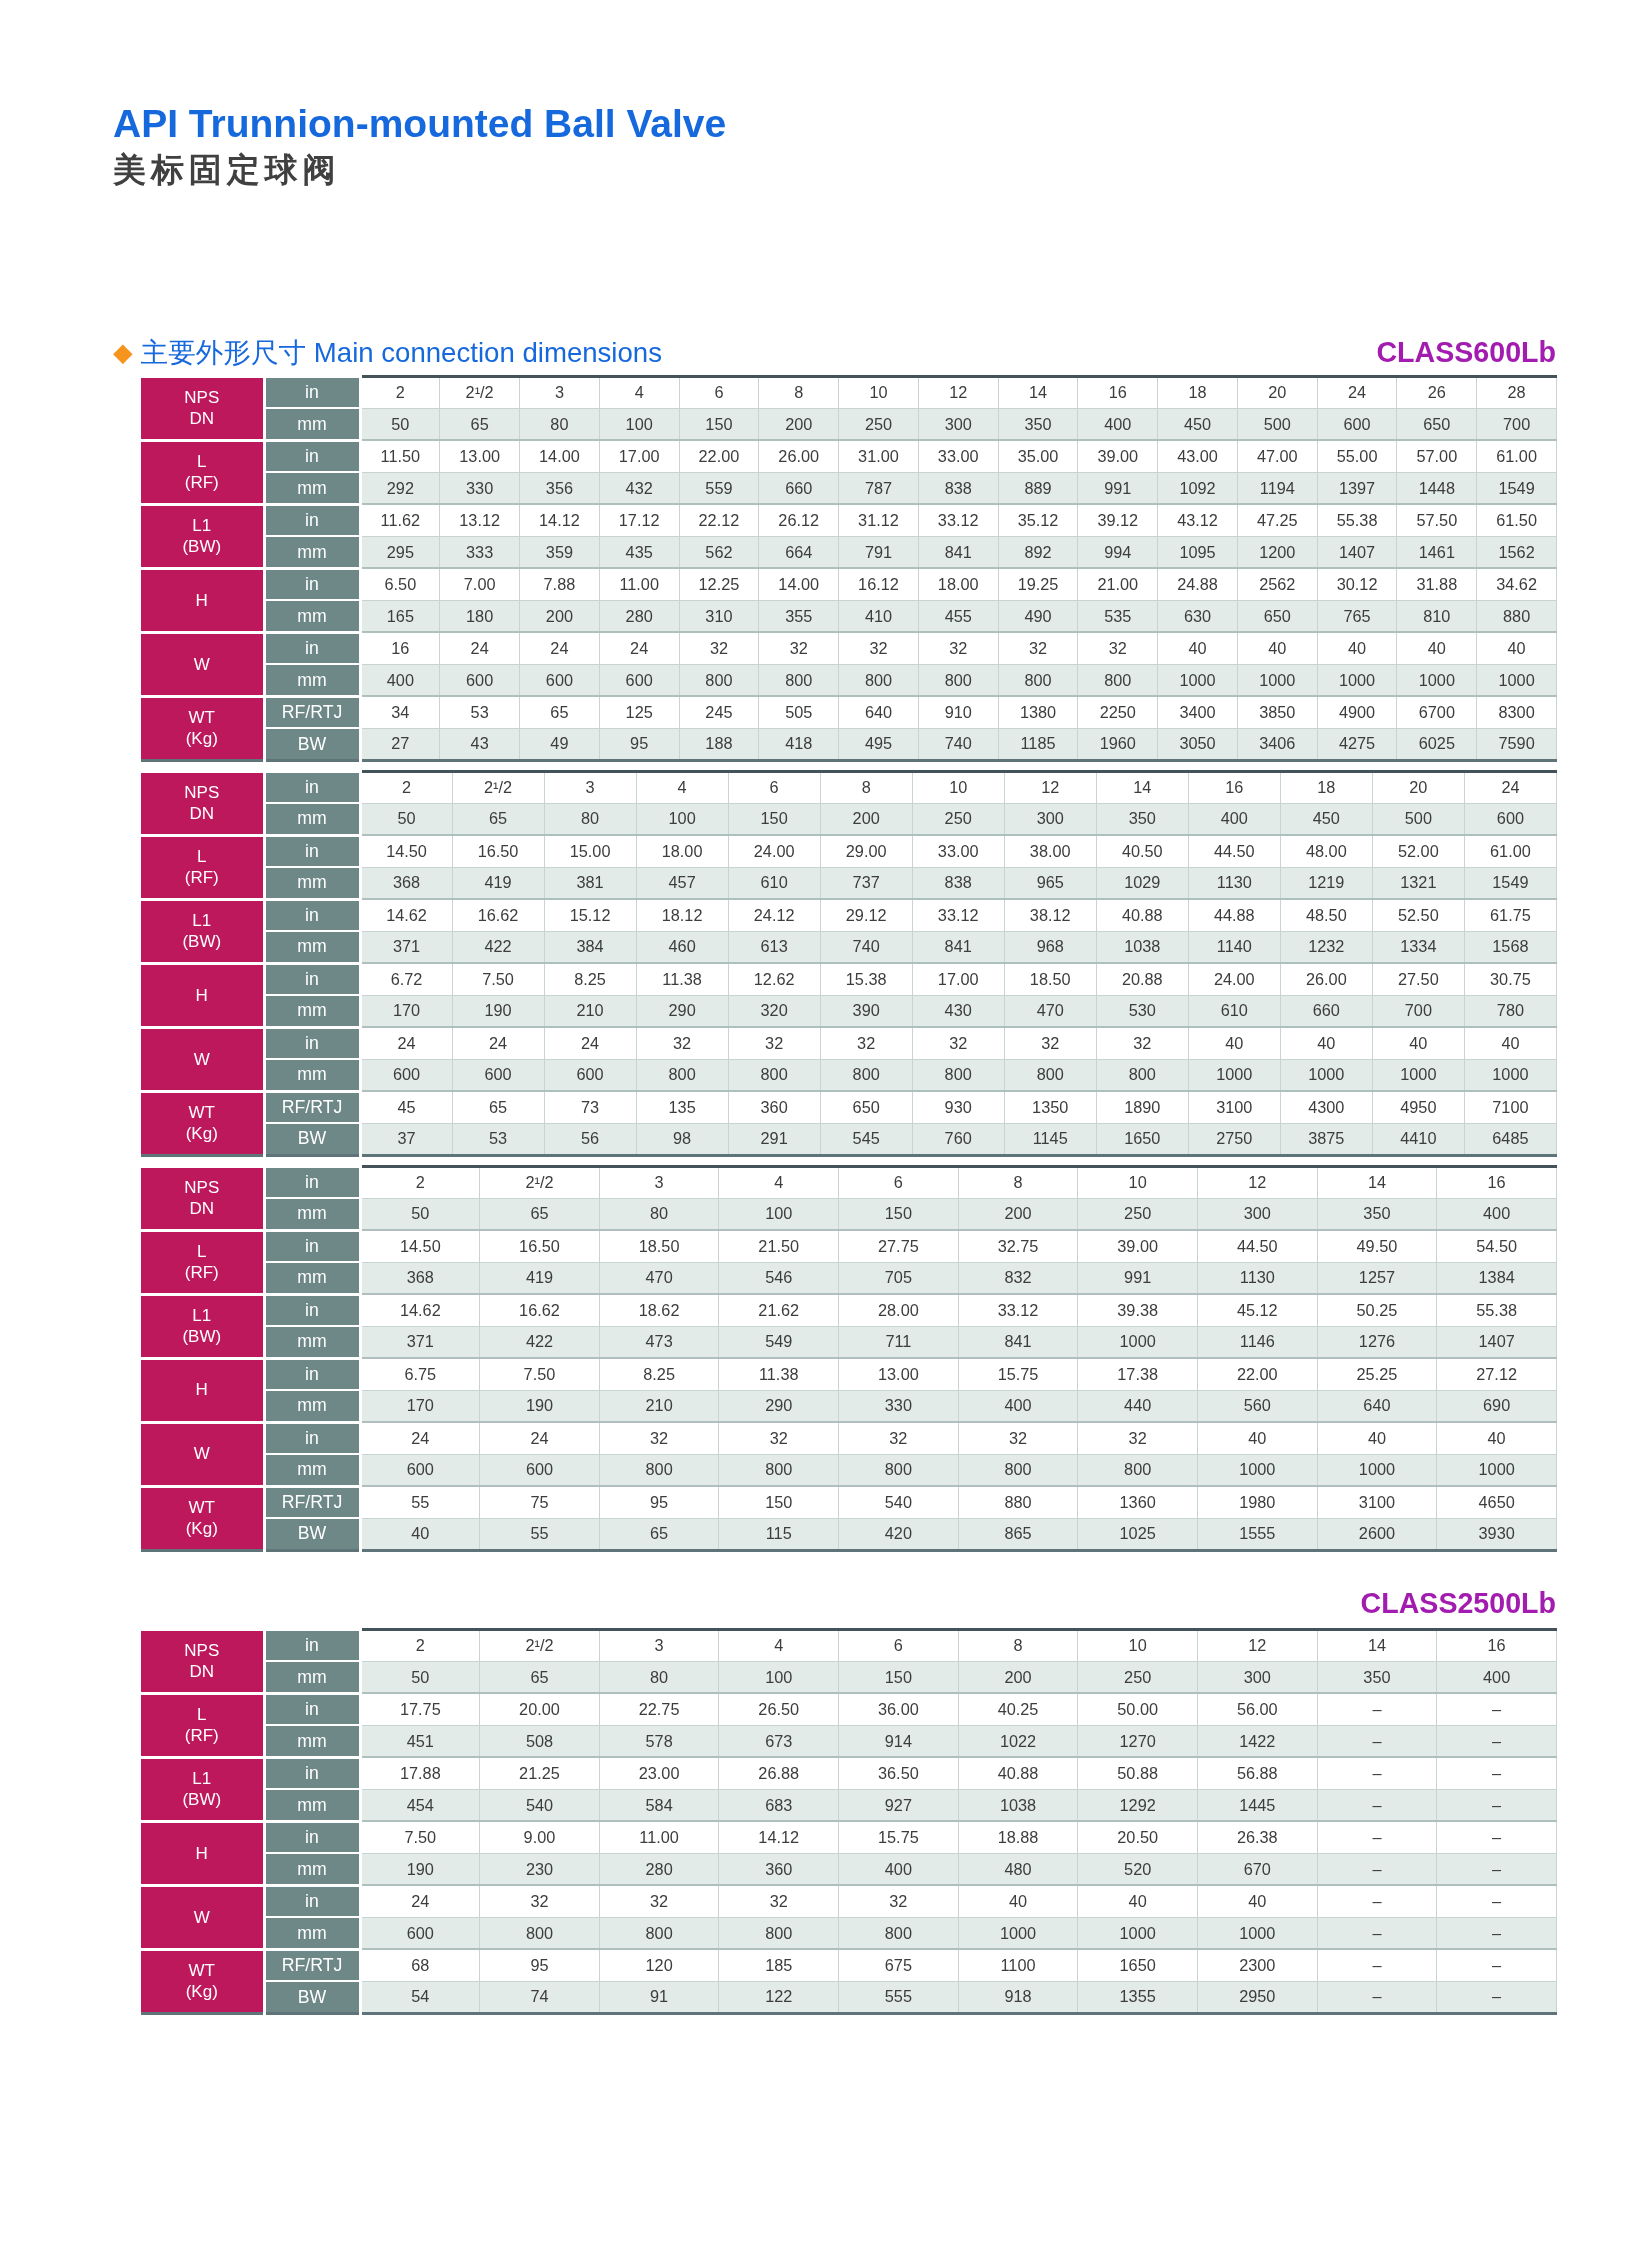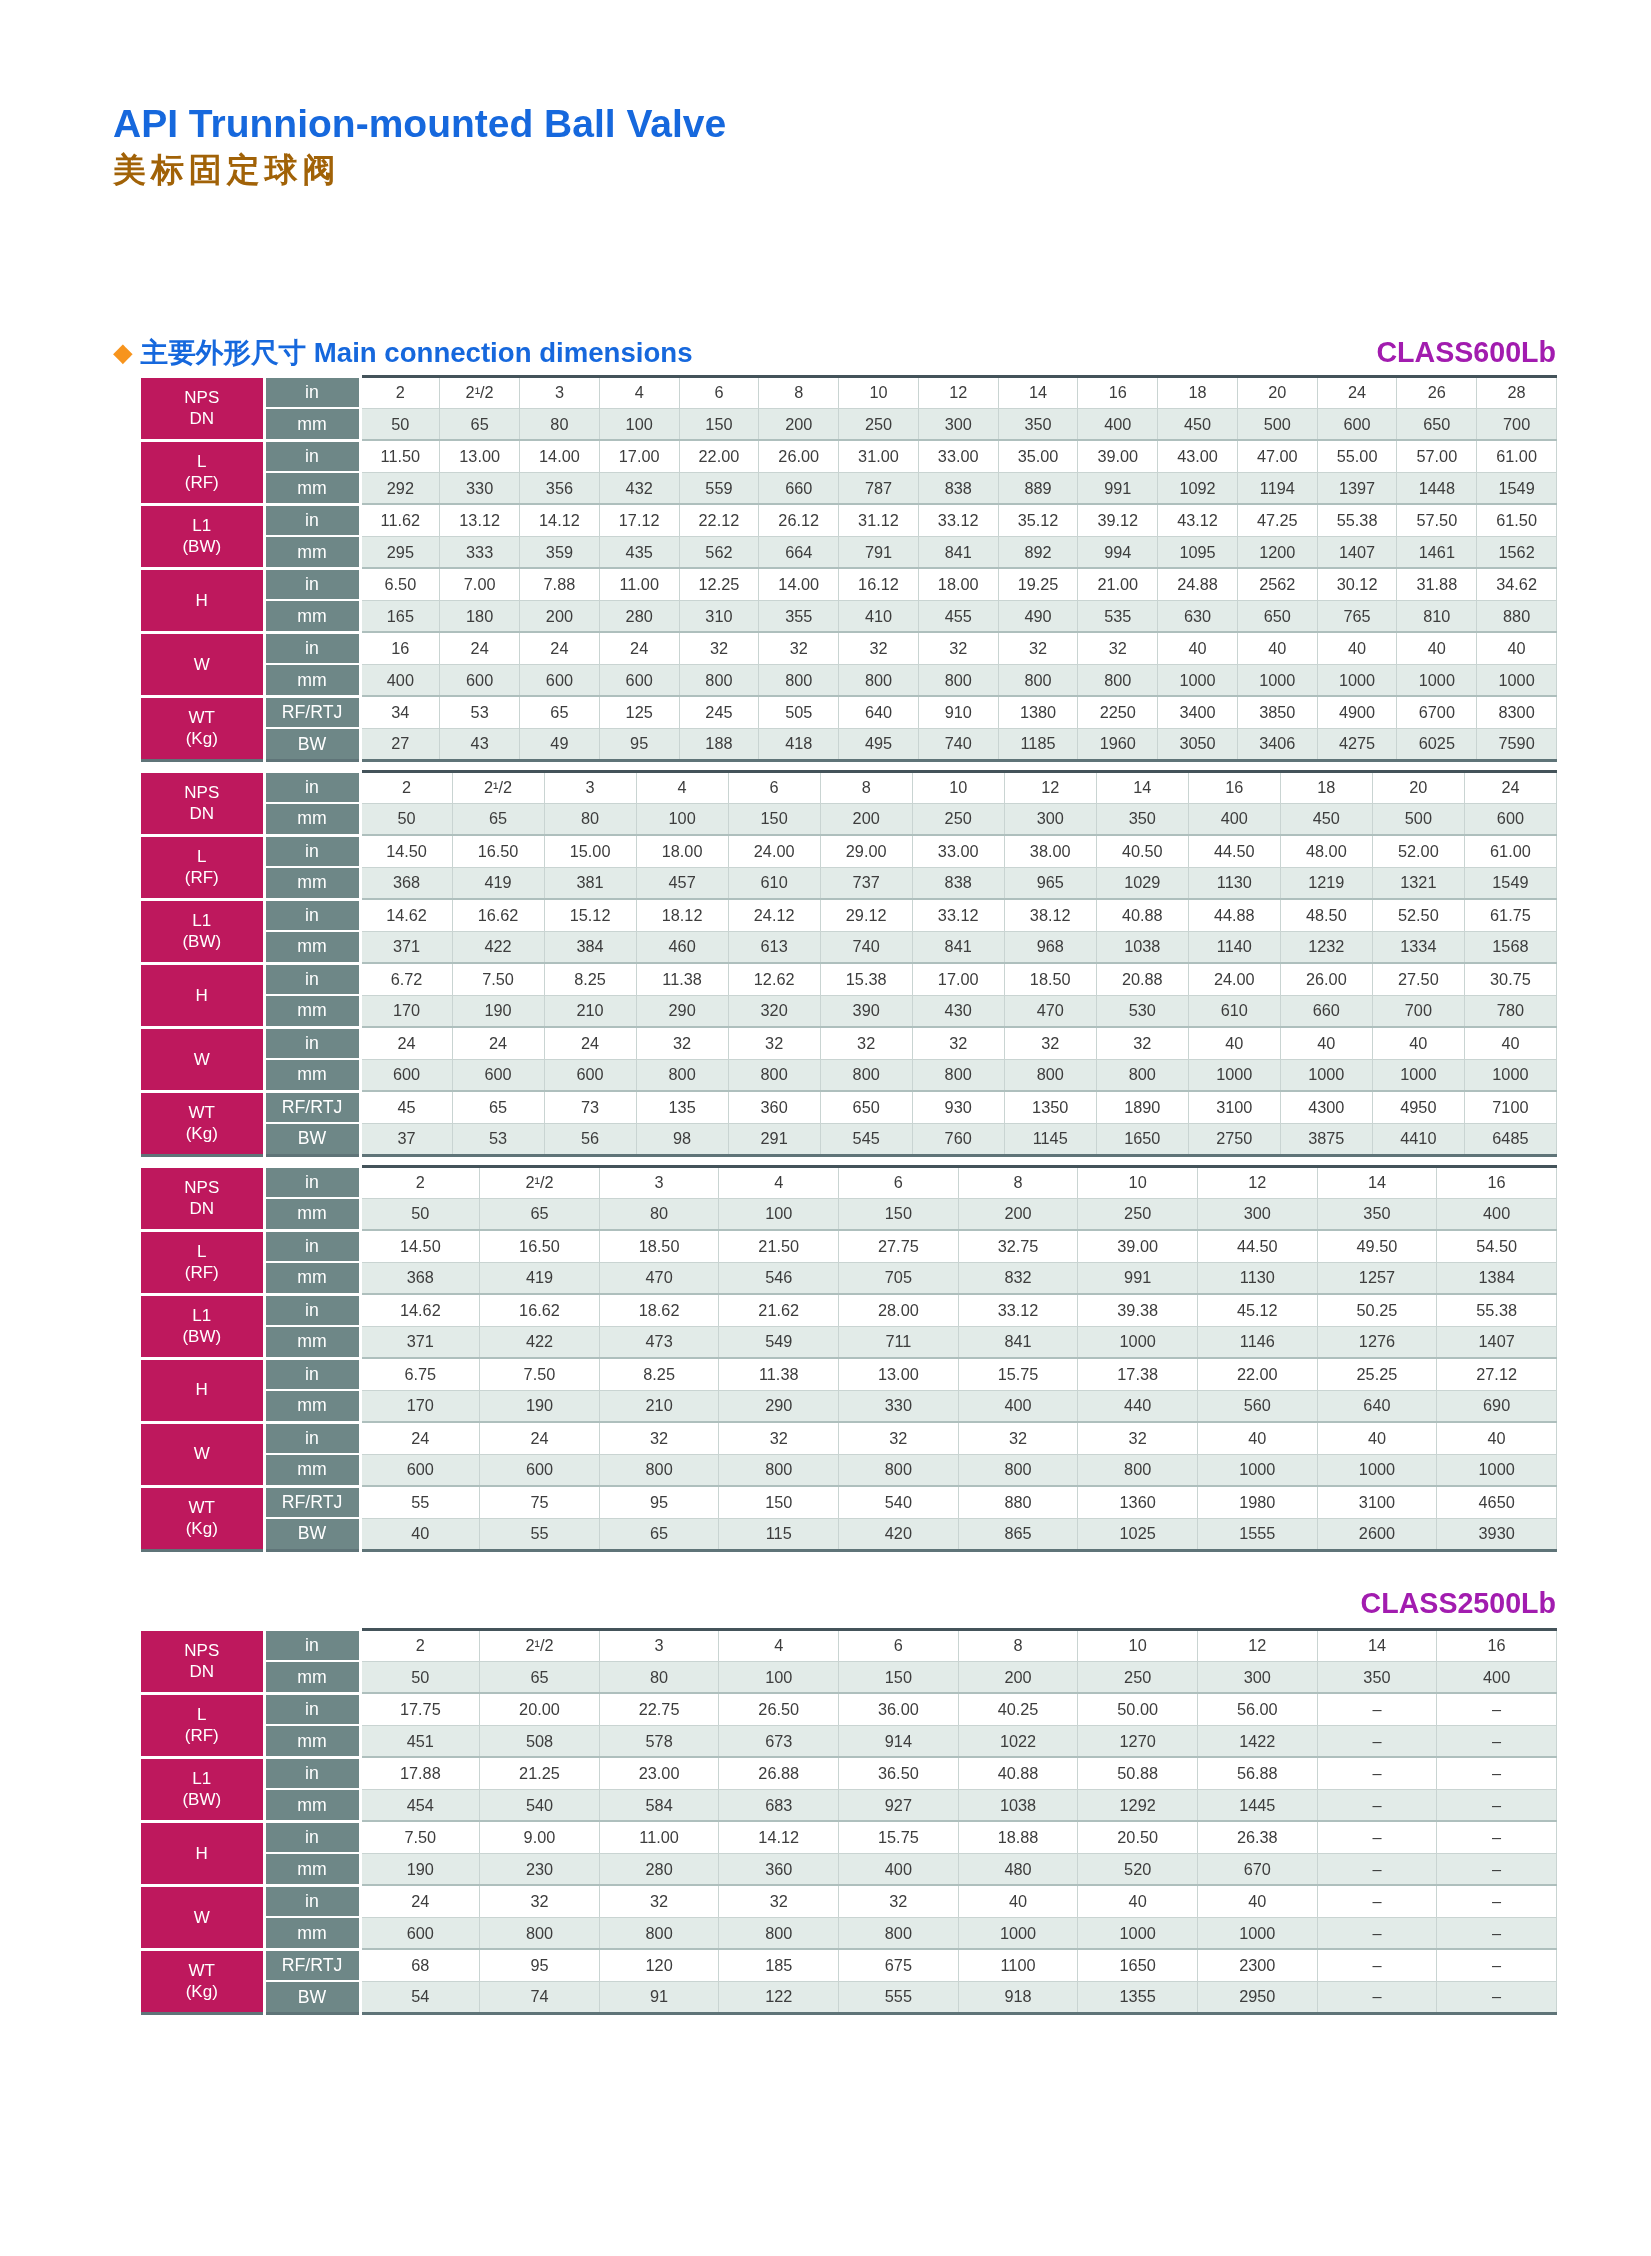--- a/index.html
+++ b/index.html
@@ -1,25 +1,25 @@
 <!DOCTYPE html>
 <html><head>
 <meta charset="utf-8">
 <style>
   html,body{margin:0;padding:0;background:#ffffff;}
   .page{position:relative;width:1652px;height:2039px;background:#ffffff;overflow:hidden;
         font-family:"Liberation Sans",sans-serif;border-radius:21px;}
   .titles{margin:101px 0 0 113px;}
   .title-en{color:#1668dd;font-size:39px;font-weight:bold;line-height:45px;}
-  .title-zh{color:#a16207;font-size:33px;font-weight:bold;line-height:39px;letter-spacing:4.9px;margin-top:3.9px;}
+  .title-zh{color:#404040;font-size:33px;font-weight:bold;line-height:39px;letter-spacing:4.9px;margin-top:3.9px;}
   .section-row{display:flex;justify-content:space-between;align-items:flex-end;
                margin:143px 0 0 113px;width:1443px;height:35px;}
   .section-left{display:flex;align-items:center;}
   .diamond{color:#f7941d;font-size:25.6px;margin-right:7.9px;line-height:1;}
-  .section-title{color:#1668dd;font-size:27.6px;font-weight:bold;line-height:1;text-align:center;}
+  .section-title{color:#1668dd;font-size:27.6px;font-weight:normal;line-height:1;text-align:center;}
   .class-label{color:#a21caf;font-size:28.6px;font-weight:bold;line-height:1;}
   .class-row{margin:37px 0 0 113px;width:1443px;height:31.5px;text-align:right;}
   table.dims{border-collapse:collapse;table-layout:fixed;width:1416px;margin:7.9px 0 0 141px;
              border-top:3.9px solid #44535a;border-bottom:3.9px solid #5f7478;}
   table.dims:first-of-type{margin-top:7.9px;}
   .dims tr{height:32px;}
   .dims col.c-lbl{width:123px;}
   .dims col.c-sub{width:96px;}
   .dims th{font-weight:normal;}
   .dims th.lbl{background:#be185d;color:#ffffff;font-size:17px;text-align:center;

